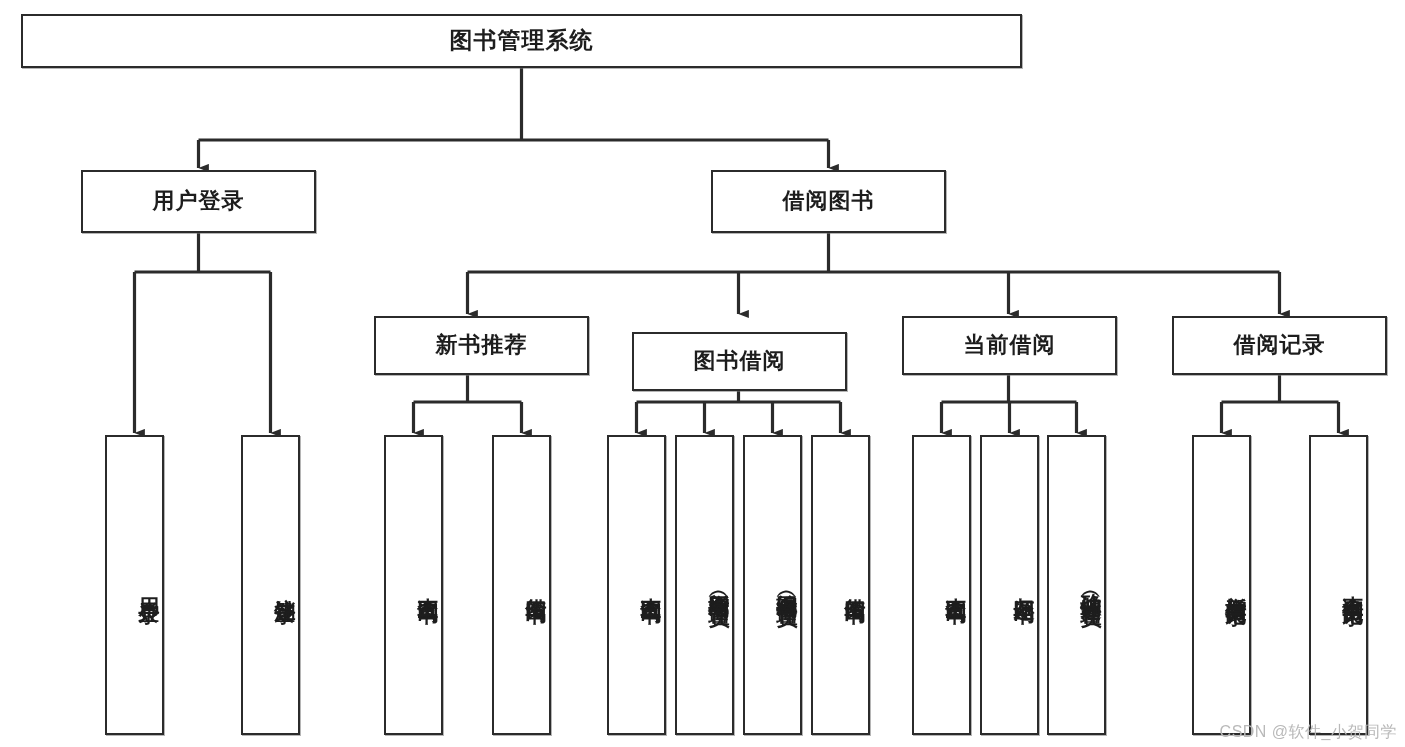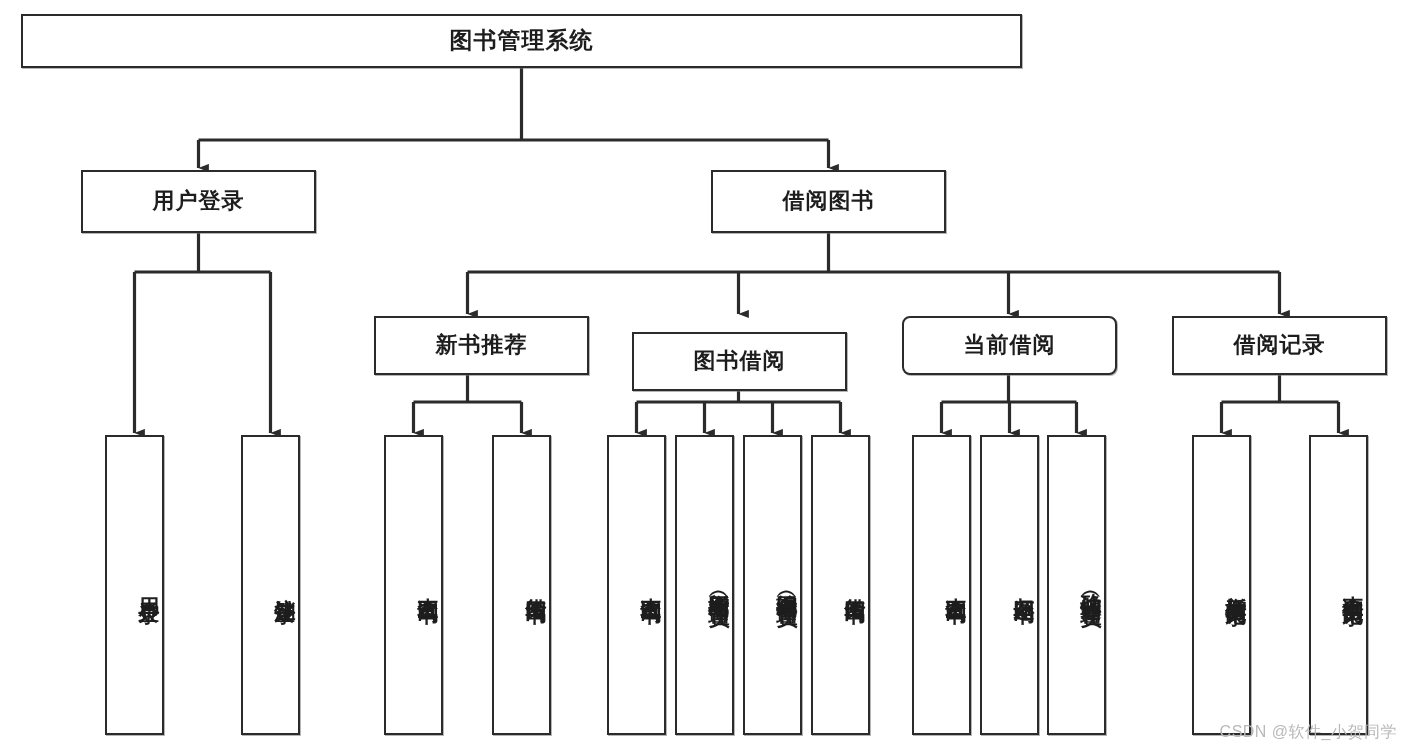--- a/index.html
+++ b/index.html
@@ -144,21 +144,21 @@
   <div class="node horiz" style="left:711px; top:170px; width:235px; height:63px;">
     <span class="node-label">借阅图书</span>
   </div>
 
   <div class="node horiz" style="left:362px; top:316px; width:215px; height:59px;margin-left:12px;">
     <span class="node-label">新书推荐</span>
   </div>
   <div class="node horiz" style="left:632px; top:316px; width:215px; height:59px;margin-top:16px;">
     <span class="node-label">图书借阅</span>
   </div>
-  <div class="node horiz" style="left:902px; top:316px; width:215px; height:59px;border-radius:8px;">
+  <div class="node horiz" style="left:902px; top:316px; width:215px; height:59px;">
     <span class="node-label">当前借阅</span>
   </div>
   <div class="node horiz" style="left:1172px; top:316px; width:215px; height:59px;">
     <span class="node-label">借阅记录</span>
   </div>
 
   <div class="node vert" style="left:105px; top:435px; width:59px; height:300px;">
     <span class="node-label">用户登录</span>
   </div>
   <div class="node vert" style="left:241px; top:435px; width:59px; height:300px;">

